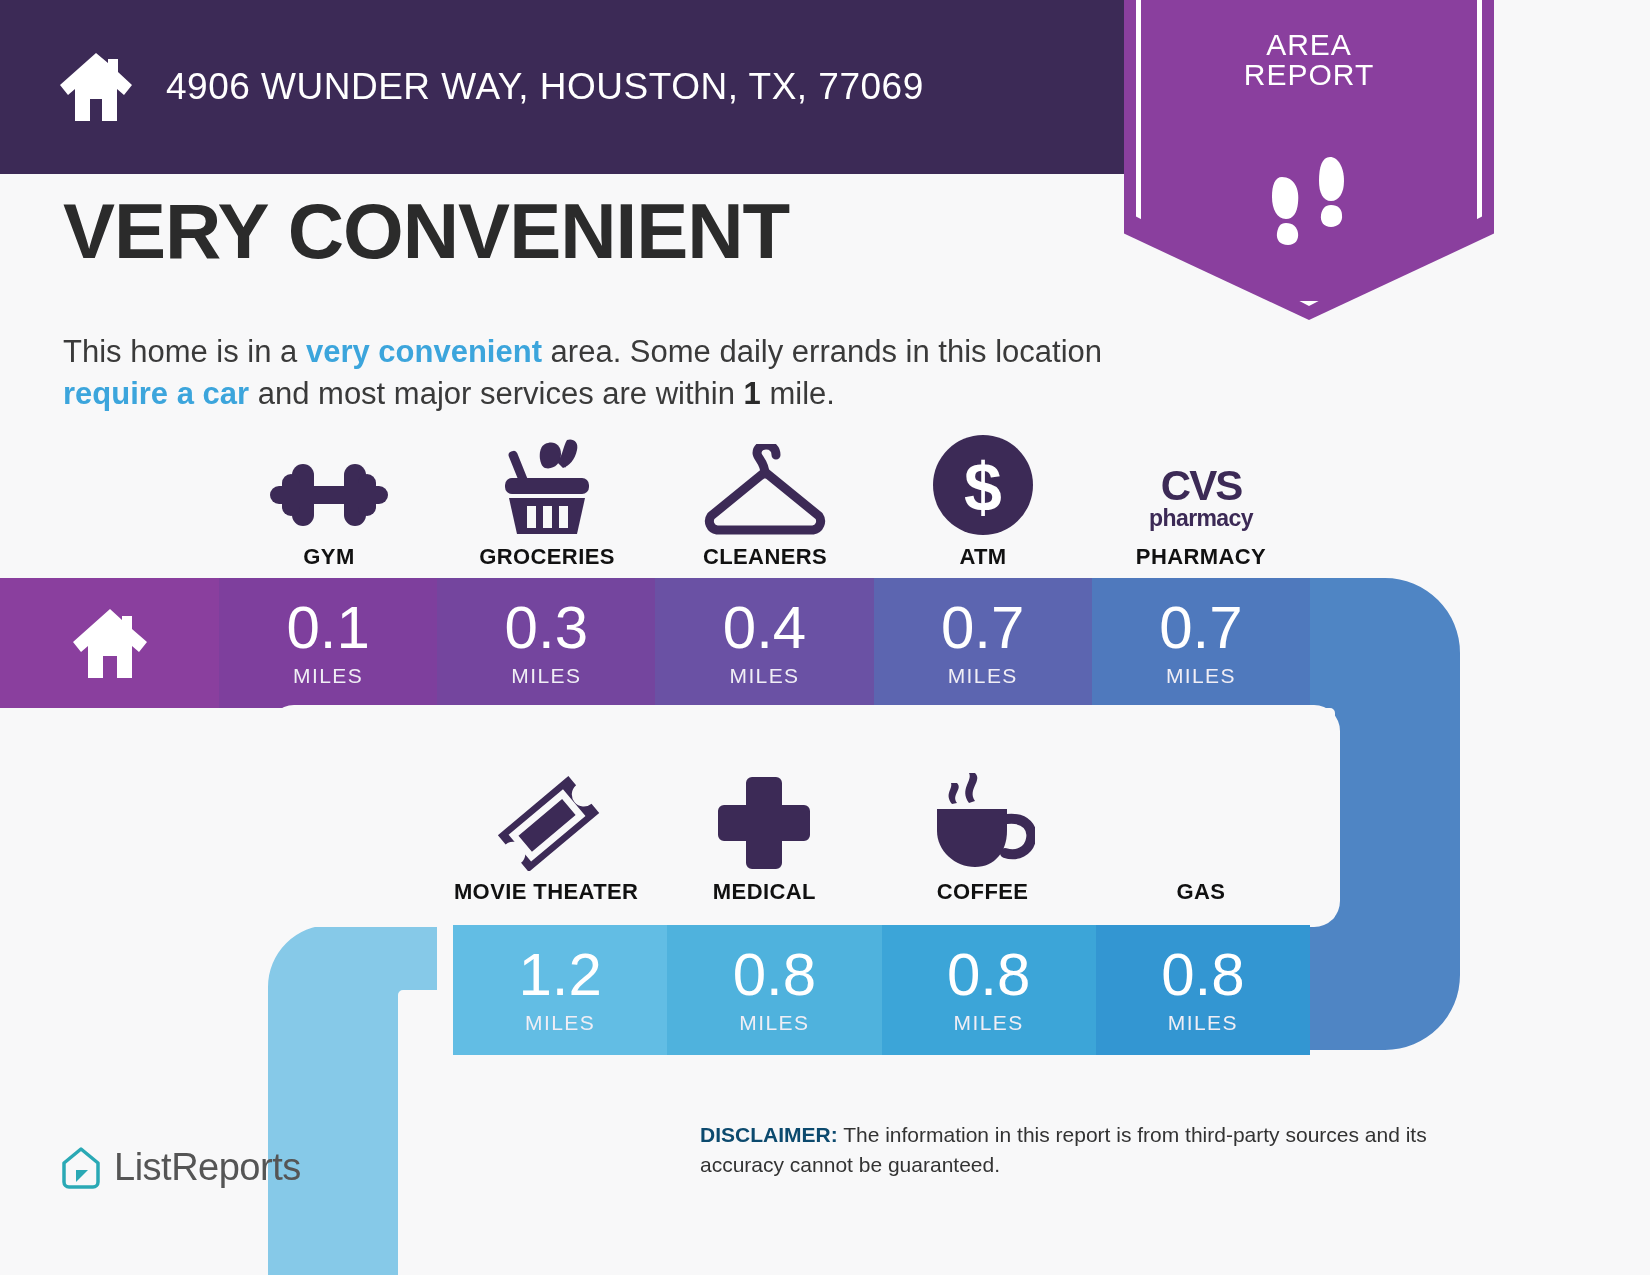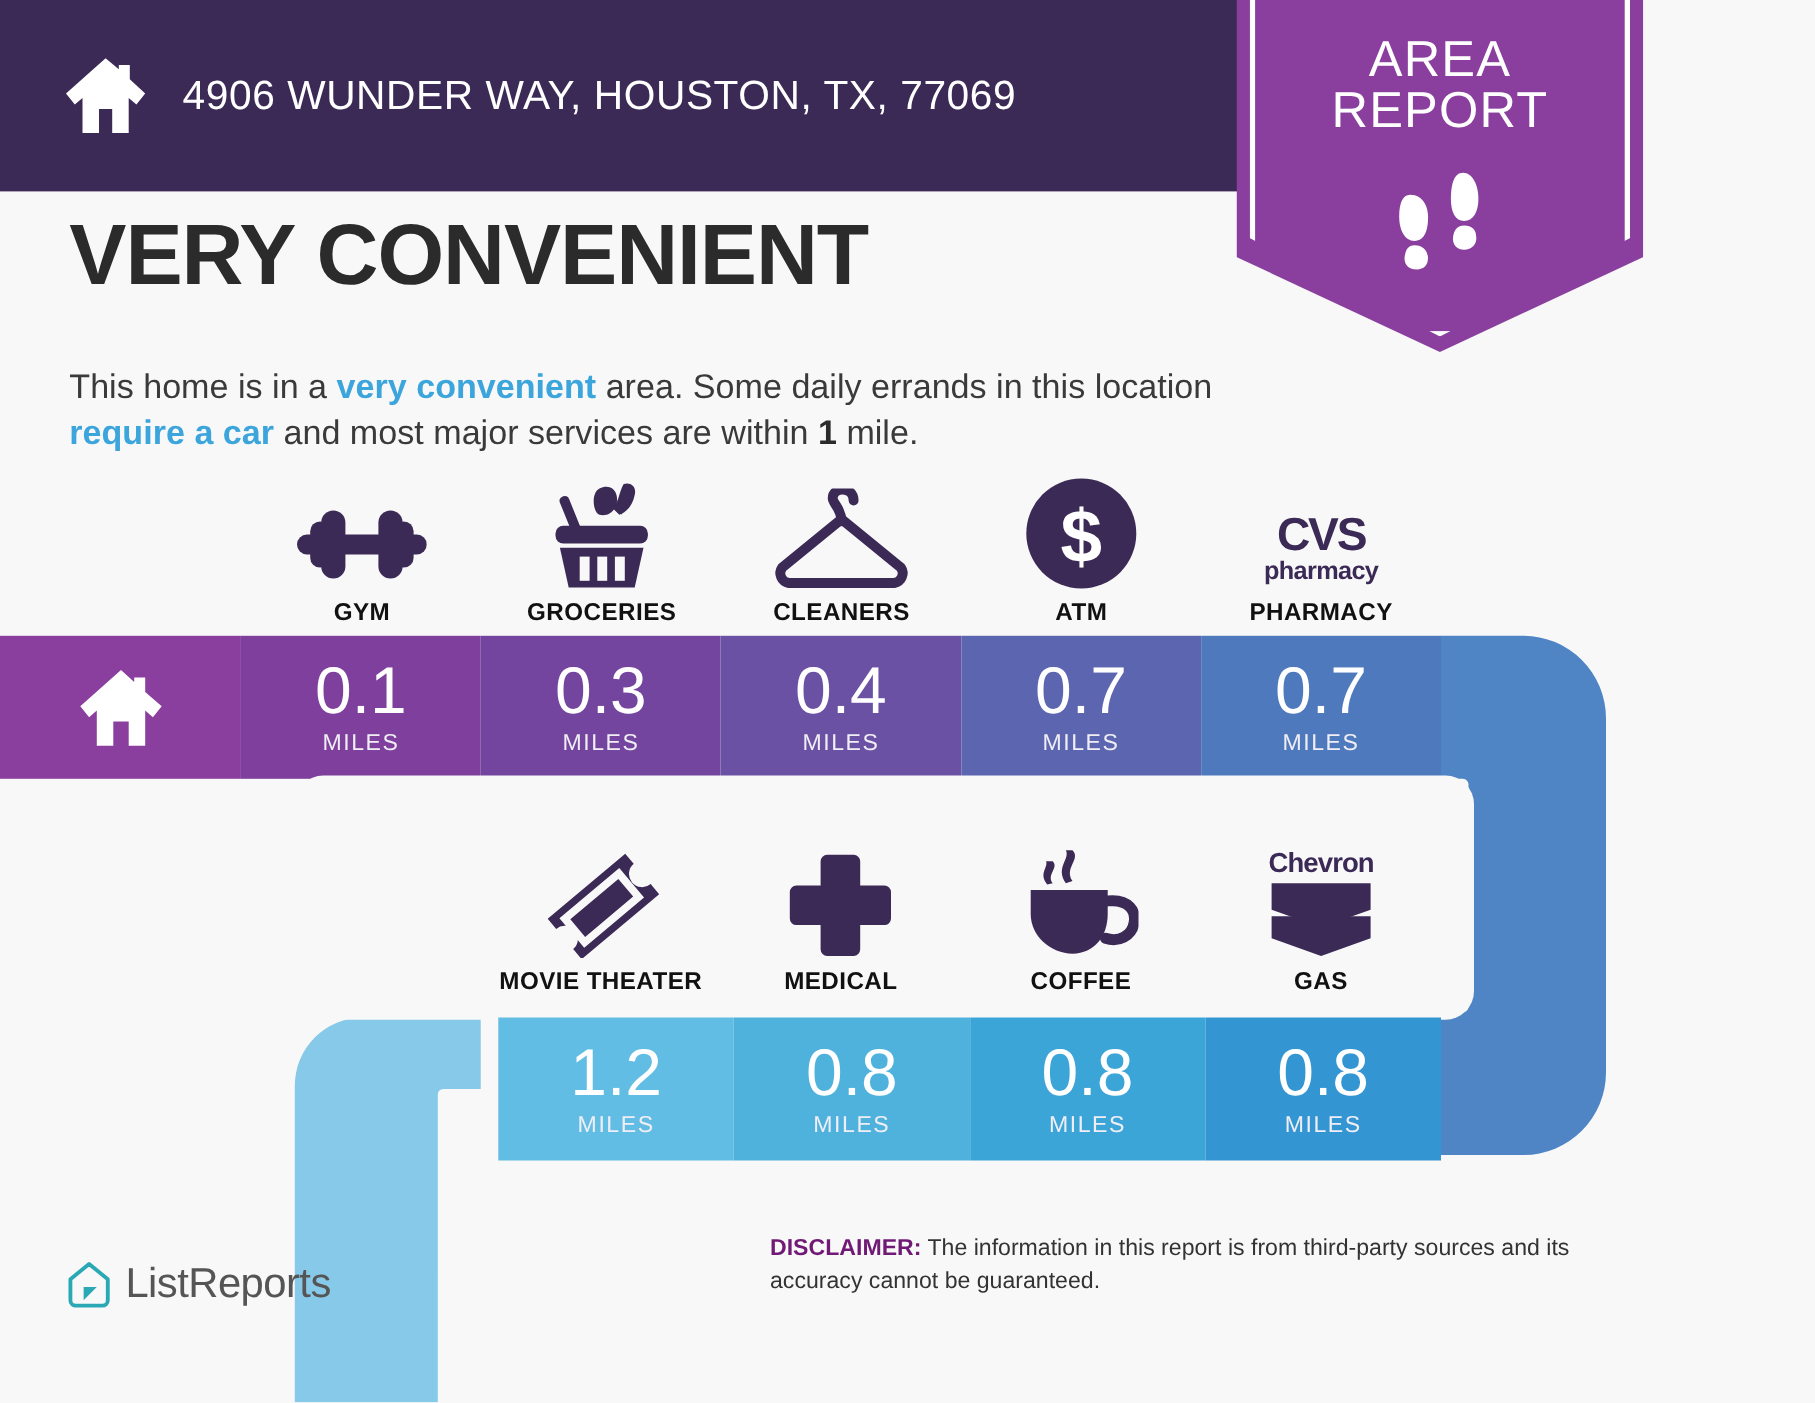--- a/index.html
+++ b/index.html
@@ -30,21 +30,21 @@
     clip-path:polygon(0 0,100% 0,100% 73%,50% 100%,0 73%);
     z-index:5;
   }
   .badge-inner{
     position:absolute; left:12px; top:-14px; right:12px; bottom:14px;
     border:5px solid #ffffff;
     clip-path:polygon(0 0,100% 0,100% 72%,50% 100%,0 72%);
   }
   .badge-text{
     position:absolute; left:0; right:0; top:30px;
-    text-align:center; color:#fff; font-size:46px; line-height:1.0;
+    text-align:center; color:#fff; font-size:30px; line-height:1.0;
     font-weight:400; letter-spacing:1px;
   }
   .badge-feet{
     position:absolute; left:50%; transform:translateX(-50%); top:155px;
     width:90px; height:92px;
   }
 
   
   .title{
     position:absolute; left:63px; top:186px;
@@ -99,21 +99,21 @@
   
   .footer-logo{
     position:absolute; left:60px; top:1146px; display:flex; align-items:flex-start; z-index:6;
   }
   .footer-logo .mark{ width:42px; height:44px; flex:none; }
   .footer-logo .word{ margin-left:12px; font-size:38px; color:#555; letter-spacing:-.5px; }
   .disclaimer{
     position:absolute; left:700px; top:1120px; width:810px;
     font-size:21px; line-height:1.42; color:#333; z-index:6;
   }
-  .disclaimer b{ font-weight:bold; color:#701a75; }
+  .disclaimer b{ font-weight:bold; color:#0c4a6e; }
 </style>
 </head>
 <body>
 
 <svg class="snake" viewBox="0 0 1650 700" preserveAspectRatio="none">
 
   <path d="M1310 3 H1385 A75 75 0 0 1 1460 78 V400 A75 75 0 0 1 1385 475 H1310 V345 H1330 A5 5 0 0 0 1335 340 V138 A5 5 0 0 0 1330 133 H1310 Z" fill="#4f85c4"></path>
 
   <path d="M437 350 H330 A62 62 0 0 0 268 412 V700 H398 V420 A5 5 0 0 1 403 415 H437 Z" fill="#86c9e8"></path>
 </svg>
@@ -265,27 +265,20 @@
         <path d="M44 4 C52 12 36 20 44 32 L38 34 C28 20 42 12 38 4 Z" fill="#3c2a56"></path>
         <path d="M26 14 C32 20 20 26 26 34 L21 35 C13 25 22 20 20 14 Z" fill="#3c2a56"></path>
         <path d="M6 40 H76 V62 C76 82 64 98 44 98 C24 98 6 82 6 62 Z" fill="#3c2a56"></path>
         <path d="M76 50 C96 48 102 60 100 70 C98 82 86 88 74 84" stroke="#3c2a56" stroke-width="10" fill="none" stroke-linecap="round"></path>
       </svg>
     </div>
     <div class="lbl">COFFEE</div>
   </div>
 
   <div class="icell">
-    <div class="glyph">
-      <svg width="118" height="100" viewBox="0 0 118 100">
-        <text x="59" y="22" text-anchor="middle" font-family="'Liberation Sans',sans-serif" font-size="25" font-weight="bold" fill="#3c2a56" letter-spacing="-0.8">Chevron</text>
-        <path d="M14 32 H104 V56 L59 72 L14 56 Z" fill="#3c2a56"></path>
-        <path d="M14 62 H104 V82 L59 98 L14 82 Z" fill="#3c2a56"></path>
-      </svg>
-    </div>
     <div class="lbl">GAS</div>
   </div>
 
 </div>
 
 <div class="bar2">
   <div class="seg" style="background:#62bde4;">
     <div class="num">1.2</div>
     <div class="unit">MILES</div>
   </div>

